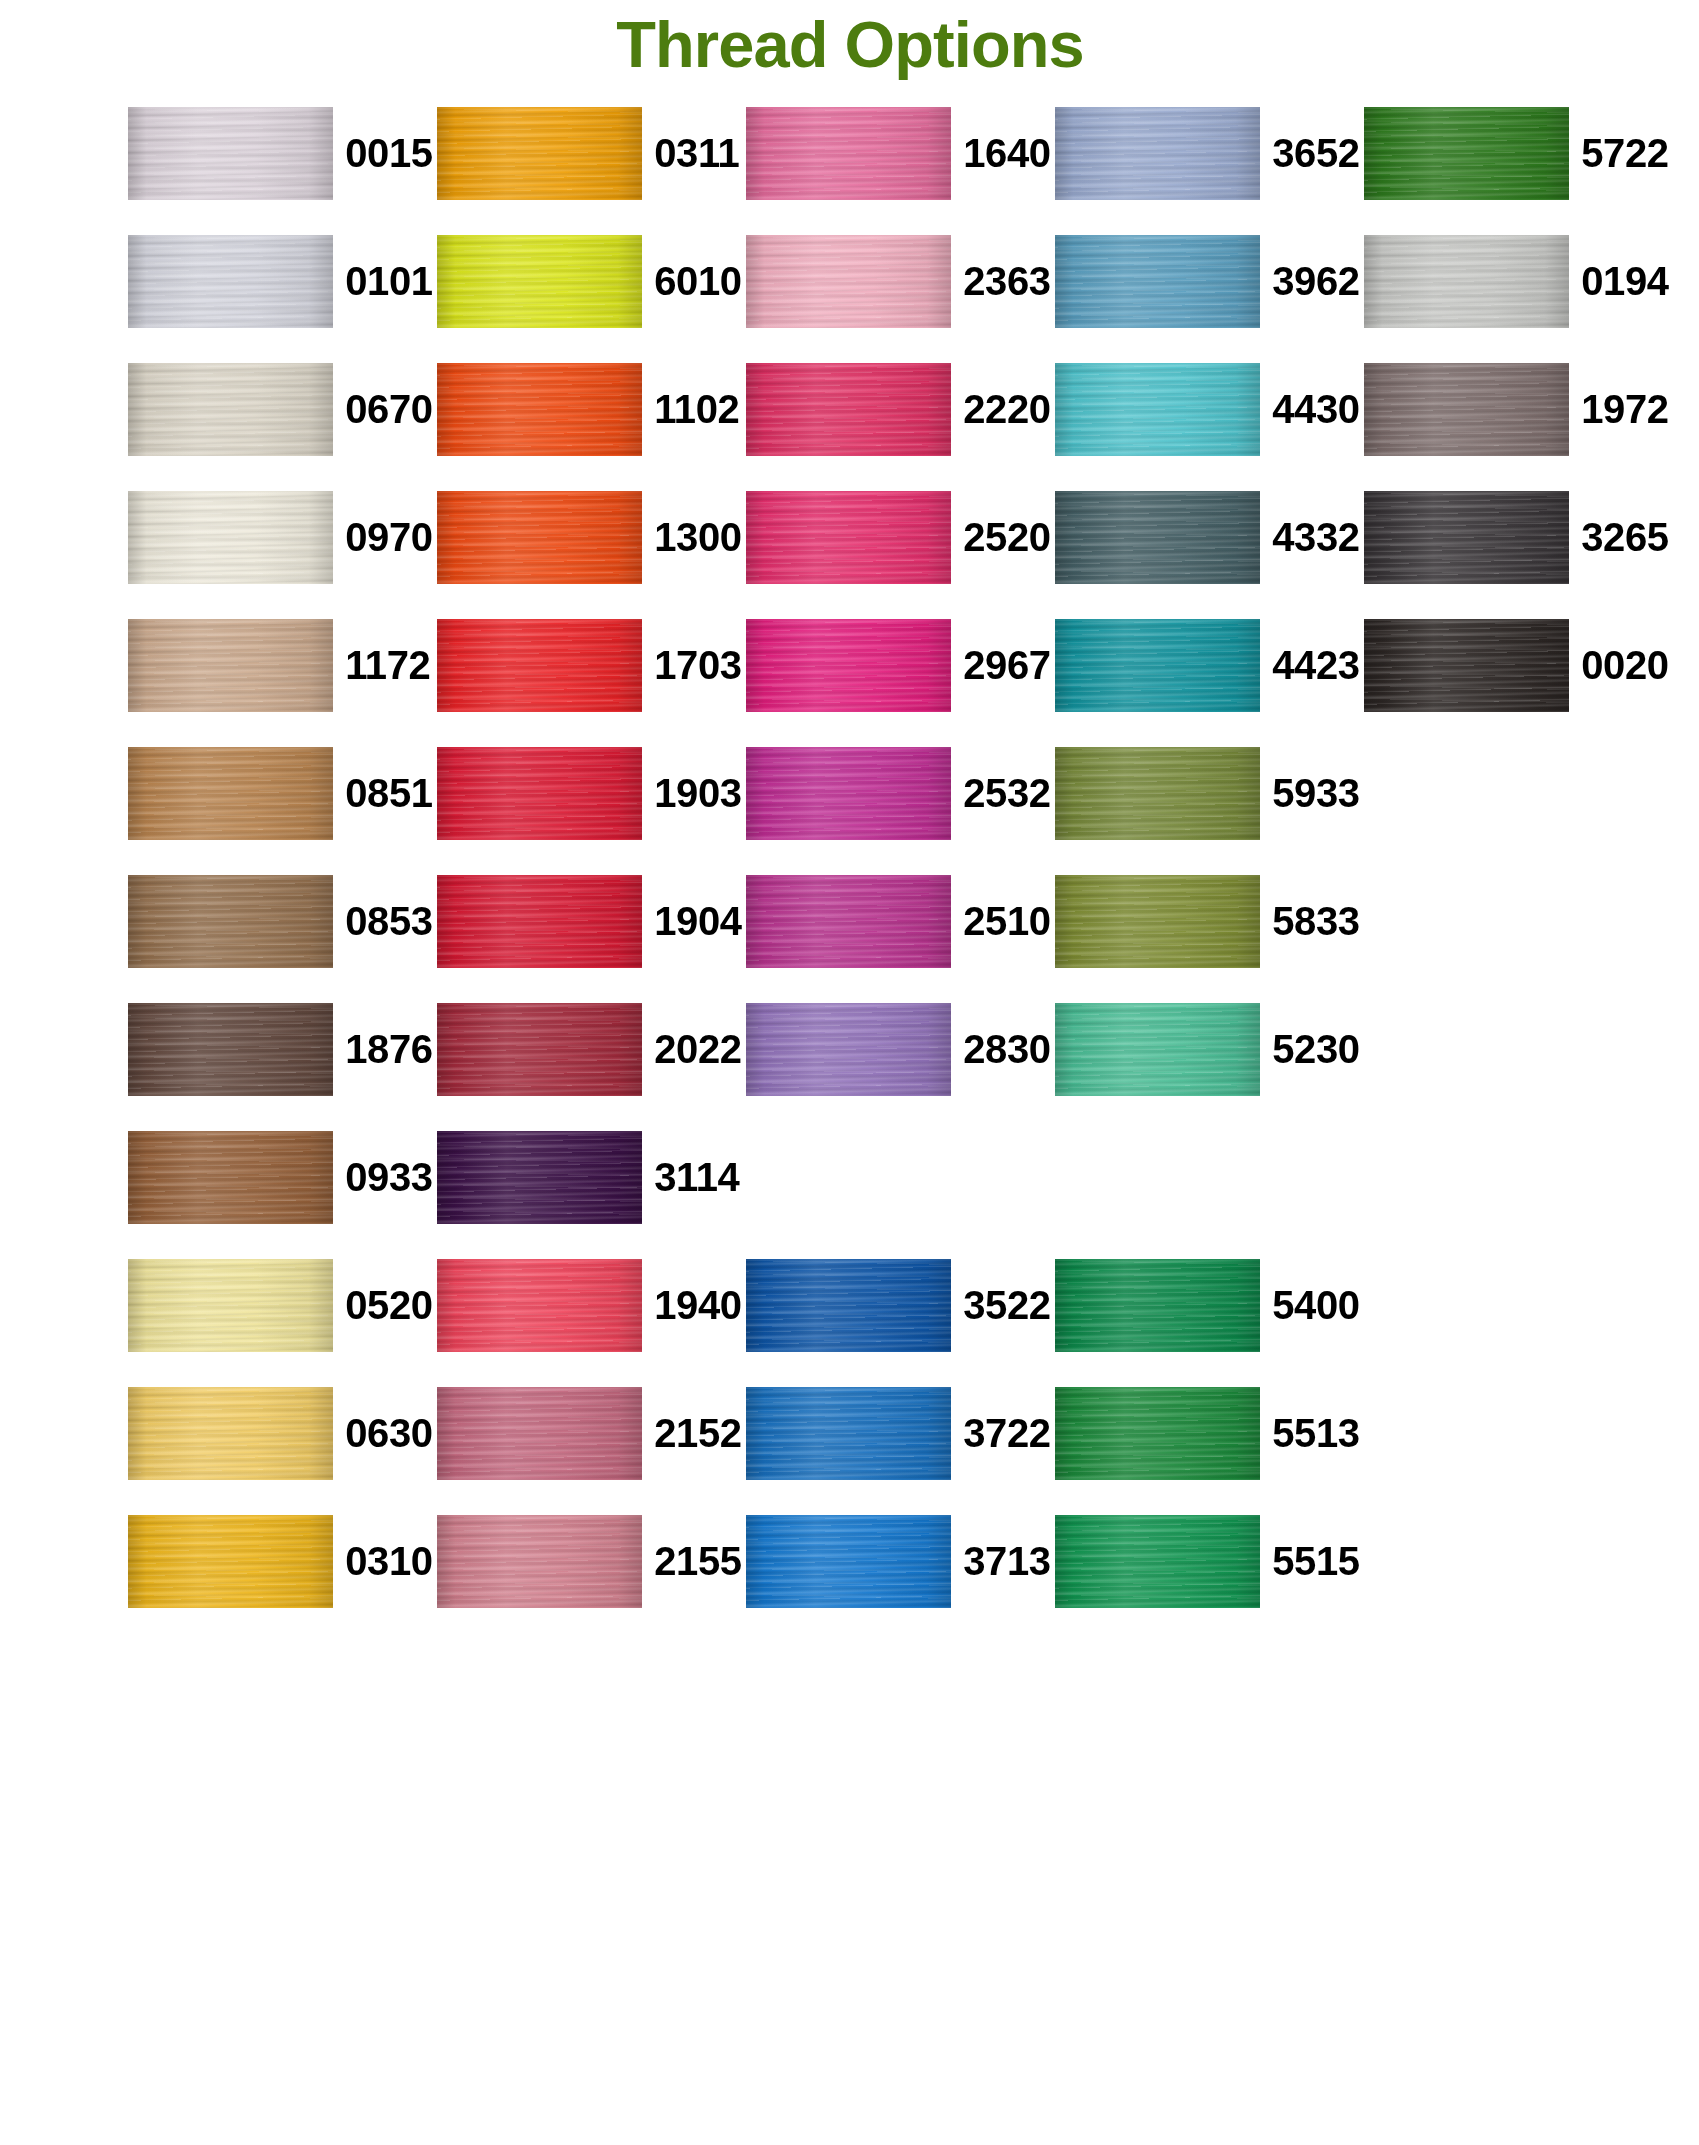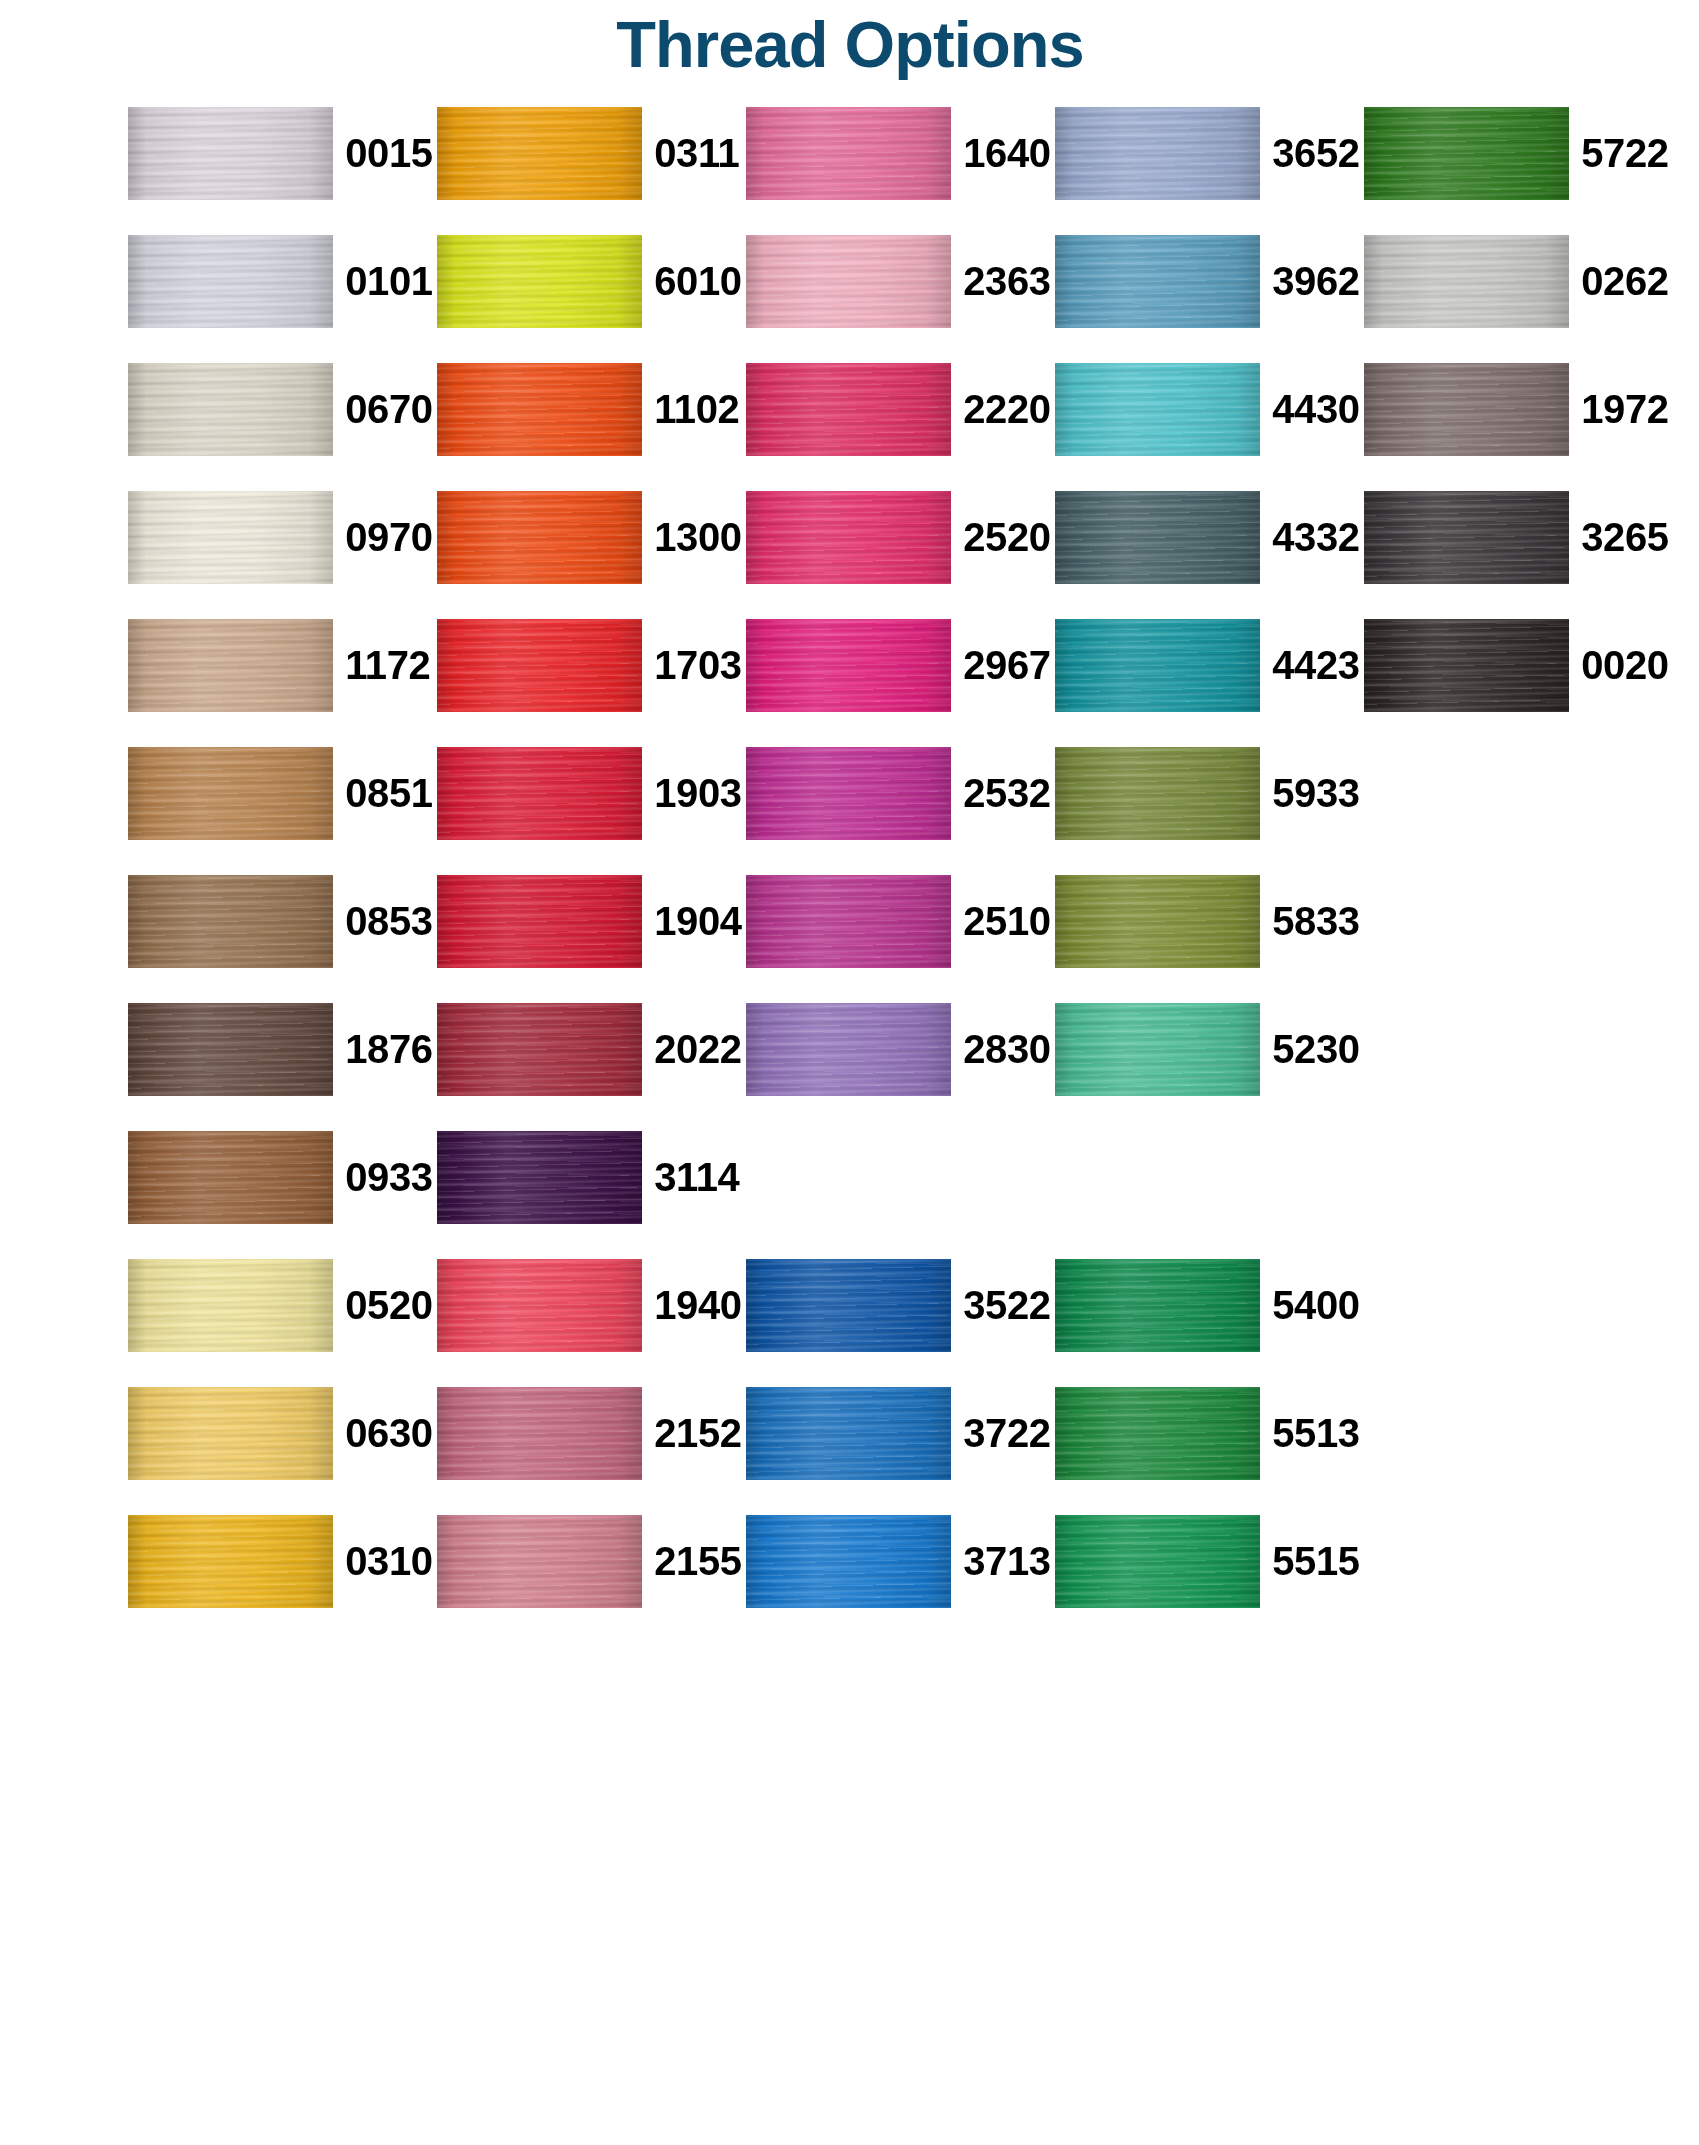--- a/index.html
+++ b/index.html
@@ -20,21 +20,21 @@
   #chart-title {
     width: 100%;
     text-align: center;
     font-family: "Liberation Sans", sans-serif;
     font-weight: 700;
     font-size: 65px;
     letter-spacing: -0.9px;
     line-height: 1;
     padding-top: 12.2px;
     margin: 0 0 12.2px 0;
-    color: #0c4a6e;
+    color: #4d7c0f;
   }
 
   #swatch-grid {
     position: relative;
     width: 1480px;
     padding: 0 0 0 0;
   }
 
   .swatch-row {
     display: flex;
@@ -155,21 +155,21 @@
       <div class="swatch-cell">
         <div class="spool-swatch" title="light-pink" style="background-color: rgb(242, 175, 192);"></div>
         <div class="swatch-code">2363</div>
       </div>
       <div class="swatch-cell">
         <div class="spool-swatch" title="steel-blue" style="background-color: rgb(90, 159, 192);"></div>
         <div class="swatch-code">3962</div>
       </div>
       <div class="swatch-cell">
         <div class="spool-swatch" title="light-grey" style="background-color: rgb(200, 201, 198);"></div>
-        <div class="swatch-code">0262</div>
+        <div class="swatch-code">0194</div>
       </div>
     </div>
     <div class="swatch-row">
       <div class="swatch-cell">
         <div class="spool-swatch" title="cream-beige" style="background-color: rgb(221, 215, 201);"></div>
         <div class="swatch-code">0670</div>
       </div>
       <div class="swatch-cell">
         <div class="spool-swatch" title="bright-orange" style="background-color: rgb(240, 75, 18);"></div>
         <div class="swatch-code">1102</div>

